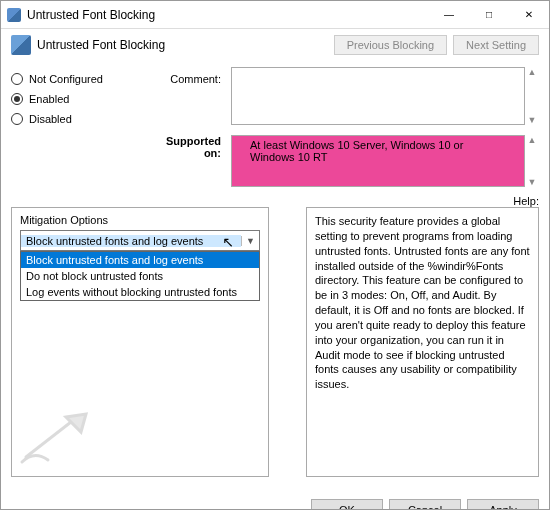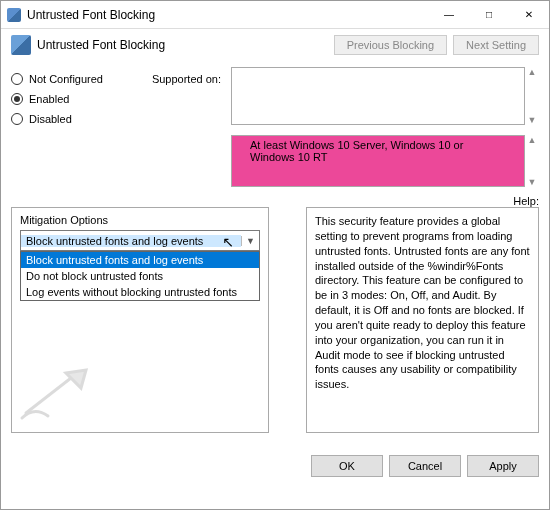--- a/index.html
+++ b/index.html
@@ -66,21 +66,21 @@
   .radio-line { display:flex; align-items:flex-start; gap:6px; padding:4px 0; }
   .radio-dot {
     width:12px; height:12px; border:1px solid #333; border-radius:50%;
     display:inline-flex; align-items:center; justify-content:center;
   }
   .radio-dot.sel::after {
     content:""; width:6px; height:6px; background:#333; border-radius:50%;
   }
   .labels-col { width:74px; text-align:right; padding-top:4px; }
   .labels-col div { padding: 2px 0 48px 0; }
-  .labels-col .short { padding-bottom: 6px; }
+  .labels-col .short { padding-bottom: 6px; font-weight: bold; }
   .textarea-col { flex:1; display:flex; flex-direction:column; gap:10px; }
   textarea, .textbox {
     width:100%;
     font: inherit;
     border: 1px solid #a9a9a9;
     background:#fff;
     resize:none;
   }
   .comment-box { height:58px; }
   .supported-box { height:52px; padding:3px 18px; color:#000; background:#ec4899; border:1px solid #a9a9a9; overflow:auto;}
@@ -91,21 +91,21 @@
   .scroll-btn {
     font-size:9px; color:#888; text-align:center; line-height:10px;
   }
   .with-scroll { display:flex; }
   .with-scroll > :first-child { flex:1; }
 
   .mid-labels { display:flex; margin-top:8px; }
   .mid-labels .left { width: 260px; }
   .mid-labels .right { flex:1;text-align:right; }
 
-  .panels { display:flex; gap:8px; height: 226px; }
+  .panels { display:flex; gap:8px; height: 270px; }
   .panel {
     border:1px solid #a9a9a9;
     position:relative;
     background:#fff;
   }
   .panel.left { width: 258px; padding:6px 8px; }
   .panel.right { flex:1; padding:6px 8px; overflow:auto;margin-left:29px; }
 
   .combo-wrap { position:relative; margin-top:4px; }
   .combo {
@@ -177,20 +177,21 @@
         <span class="radio-dot sel"></span>
         <span>Enabled</span>
       </div>
       <div class="radio-line">
         <span class="radio-dot"></span>
         <span>Disabled</span>
       </div>
     </div>
 
     <div class="labels-col">
+      <div>Comment:</div>
       <div class="short">Supported on:</div>
     </div>
 
     <div class="textarea-col">
       <div class="with-scroll">
         <textarea class="comment-box" style=""></textarea>
         <div class="scroll-right">
           <div class="scroll-btn">▲</div>
           <div class="scroll-btn">▼</div>
         </div>

